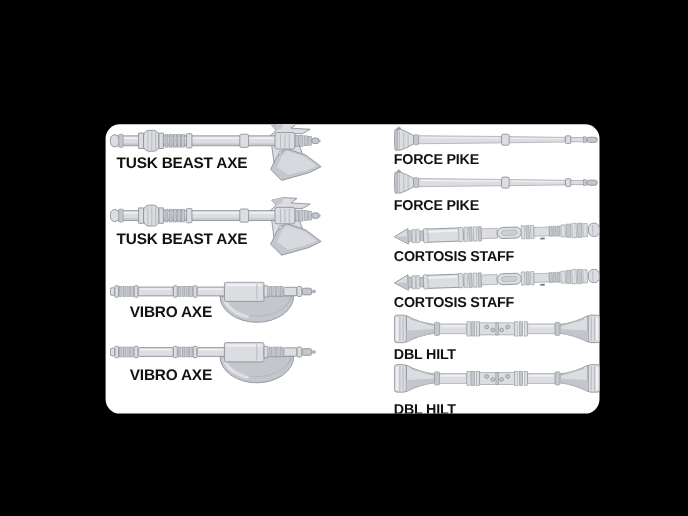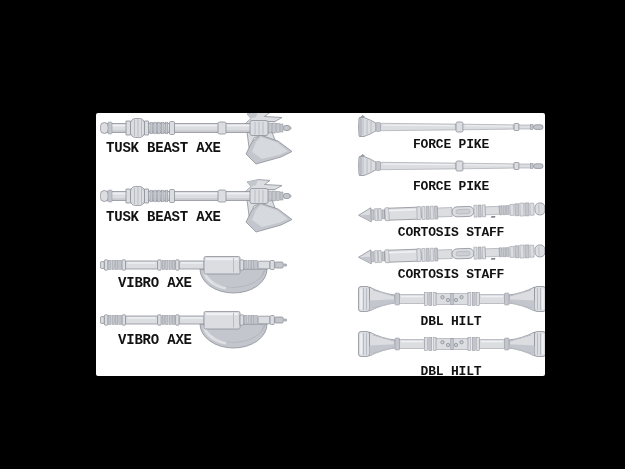--- a/index.html
+++ b/index.html
@@ -3,31 +3,31 @@
 <meta charset="utf-8">
 <style>
   html,body{margin:0;padding:0;}
   body{
     width:625px;height:469px;position:relative;overflow:hidden;
     background:#000;
     font-family:"Liberation Sans",sans-serif;
   }
   .card{
     position:absolute;left:96px;top:113px;width:449px;height:263px;
-    background:#fff;border-radius:2px;overflow:hidden;font-family:Liberation Mono, monospace;
+    background:#fff;border-radius:13px;overflow:hidden;
   }
   .item{position:absolute;}
   .wsvg{position:absolute;display:block;}
   .tilt{transform:rotate(-2deg);}
   .wlabel{
     position:absolute;font-weight:700;color:#121212;line-height:16px;
     letter-spacing:-0.2px;white-space:nowrap;
   }
   .llab{font-size:14px;}
-  .rlab{font-size:13px;width:186px;text-align:center;}
+  .rlab{font-size:13px;width:186px;text-align:left;}
   
   .fb{fill:#dbdde1}.fm{fill:#c3c6cc}.fd{fill:#adb0b7}.fh{fill:#eef0f3}.fw{fill:#ffffff}
   .ol{stroke:#8c9098;stroke-width:0.8;stroke-linejoin:round}
   .ol5{stroke:#8c9098;stroke-width:0.5}
   .thin{stroke:#b9bcc3;stroke-width:1;fill:none}
   .defs{position:absolute;width:0;height:0;}
 </style>
 </head>
 <body>
 

